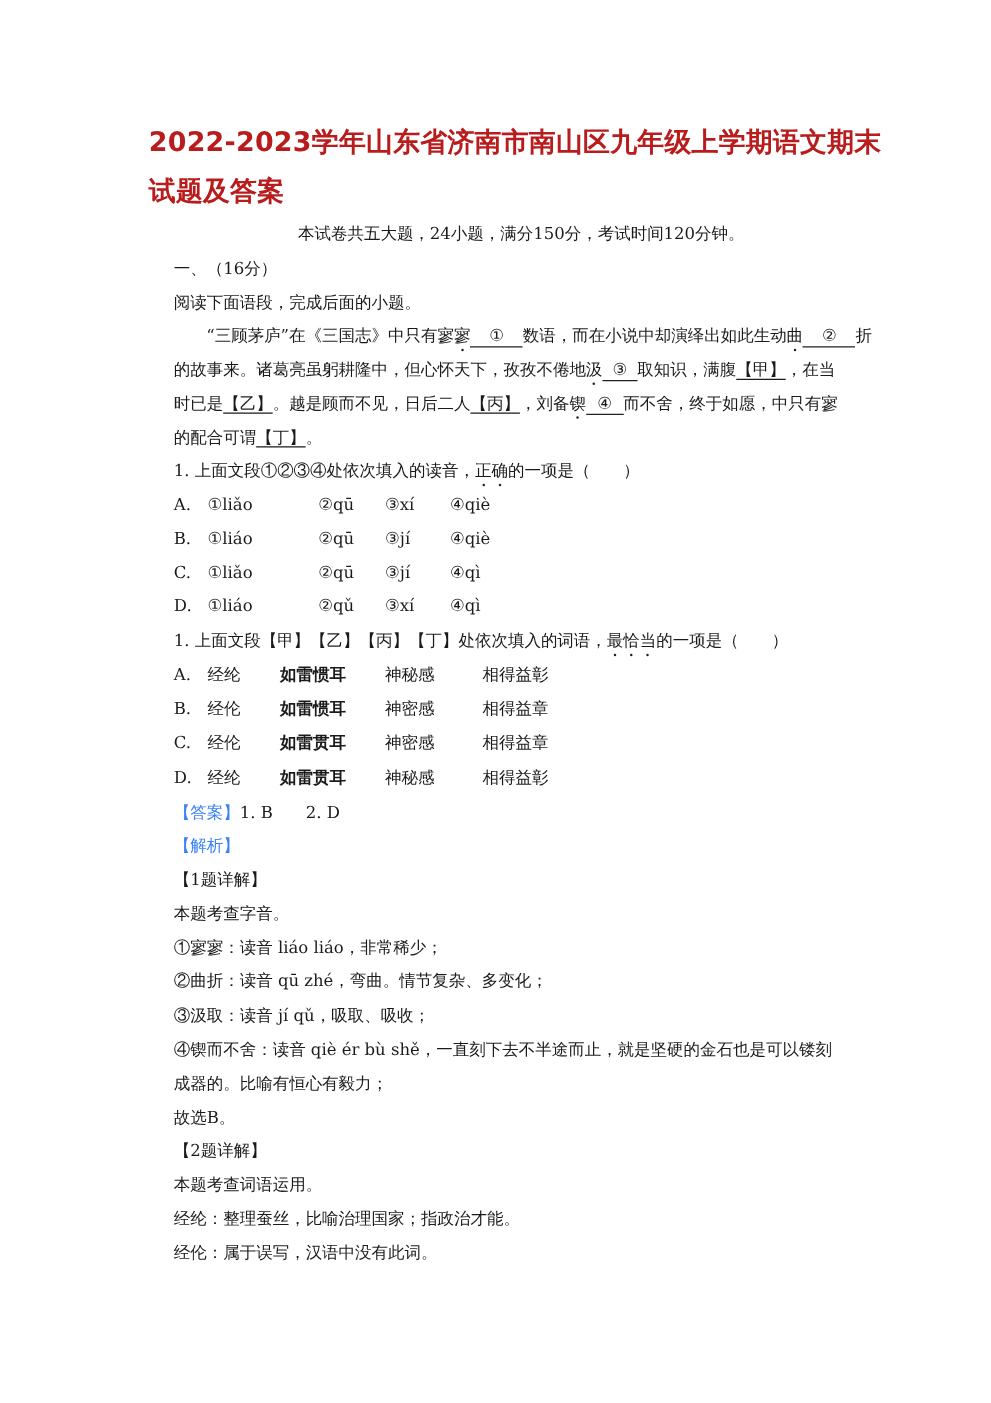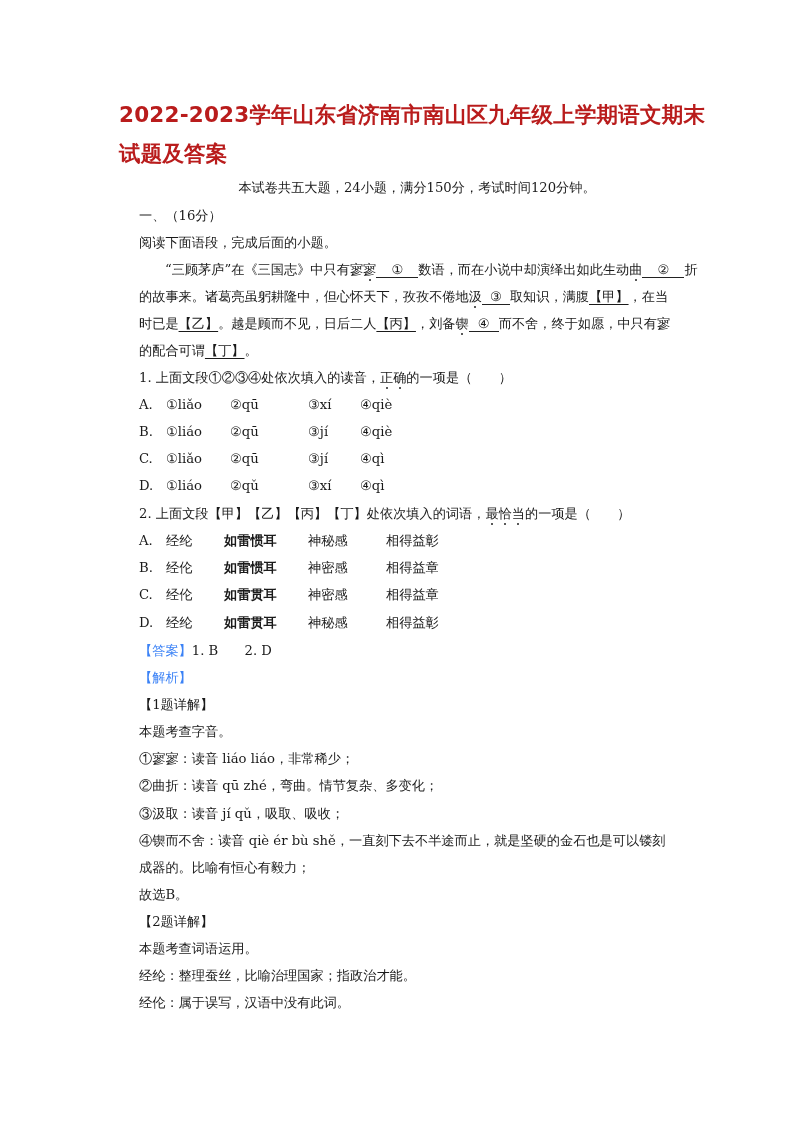--- a/index.html
+++ b/index.html
@@ -13,21 +13,21 @@
   .line { position: absolute; left: 0; font-size: 13.2px; line-height: 16px; white-space: nowrap; margin-left: 20px; }
   .center { left: 0; width: 556px; text-align: center; }
   .indent { padding-left: 26px; }
   .u { text-decoration: underline; text-underline-offset: 3px; text-decoration-thickness: 1px; }
   .blank { display: inline-block; border-bottom: 1px solid #222; text-align: center; line-height: 15px; }
   .dot { position: relative; }
   .dot::after { content: ""; position: absolute; left: 50%; bottom: -4px; width: 2px; height: 2px;
                 background: #222; border-radius: 50%; transform: translateX(-50%); }
   .blue { color: #3b82f6; }
   .opt { display: inline-block; }
-  .c0 { width: 27px; } .c1 { width: 64px; } .c2 { width: 78px; } .c3 { width: 52px; }
+  .c0 { width: 27px; } .c1 { width: 64px; } .c2 { width: 78px; text-align: center; } .c3 { width: 52px; }
   .w0 { width: 27px; } .w1 { width: 58px; } .w2 { width: 84px; font-weight: bold; } .w3 { width: 78px; }
 </style>
 </head>
 <body>
 
 <div class="page">
 
   <h1 class="title l1">2022-2023学年山东省济南市南山区九年级上学期语文期末</h1>
   <h1 class="title l2">试题及答案</h1>
 
@@ -59,21 +59,21 @@
     <span class="opt c0">B.</span><span class="opt c1">①liáo</span><span class="opt c2">②qū</span><span class="opt c3">③jí</span><span class="opt">④qiè</span>
   </div>
   <div class="line" style="top:451px">
     <span class="opt c0">C.</span><span class="opt c1">①liǎo</span><span class="opt c2">②qū</span><span class="opt c3">③jí</span><span class="opt">④qì</span>
   </div>
   <div class="line" style="top:478px">
     <span class="opt c0">D.</span><span class="opt c1">①liáo</span><span class="opt c2">②qǔ</span><span class="opt c3">③xí</span><span class="opt">④qì</span>
   </div>
 
   <div class="line" style="top:506px">
-    <span>2. 上面文段【甲】【乙】【丙】【丁】处依次填入的词语，</span><span class="dot">最</span><span class="dot">恰</span><span class="dot">当</span><span>的一项是（　　）</span>
+    <span>1. 上面文段【甲】【乙】【丙】【丁】处依次填入的词语，</span><span class="dot">最</span><span class="dot">恰</span><span class="dot">当</span><span>的一项是（　　）</span>
   </div>
   <div class="line" style="top:533px">
     <span class="opt w0">A.</span><span class="opt w1">经纶</span><span class="opt w2">如雷惯耳</span><span class="opt w3">神秘感</span><span class="opt">相得益彰</span>
   </div>
   <div class="line" style="top:560px">
     <span class="opt w0">B.</span><span class="opt w1">经伦</span><span class="opt w2">如雷惯耳</span><span class="opt w3">神密感</span><span class="opt">相得益章</span>
   </div>
   <div class="line" style="top:587px">
     <span class="opt w0">C.</span><span class="opt w1">经伦</span><span class="opt w2">如雷贯耳</span><span class="opt w3">神密感</span><span class="opt">相得益章</span>
   </div>

